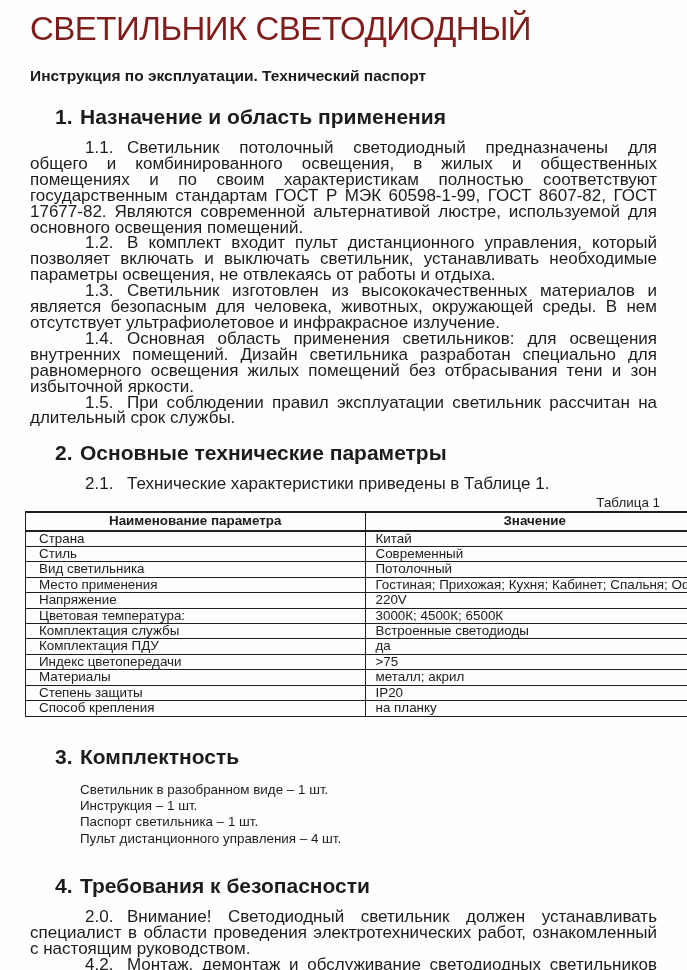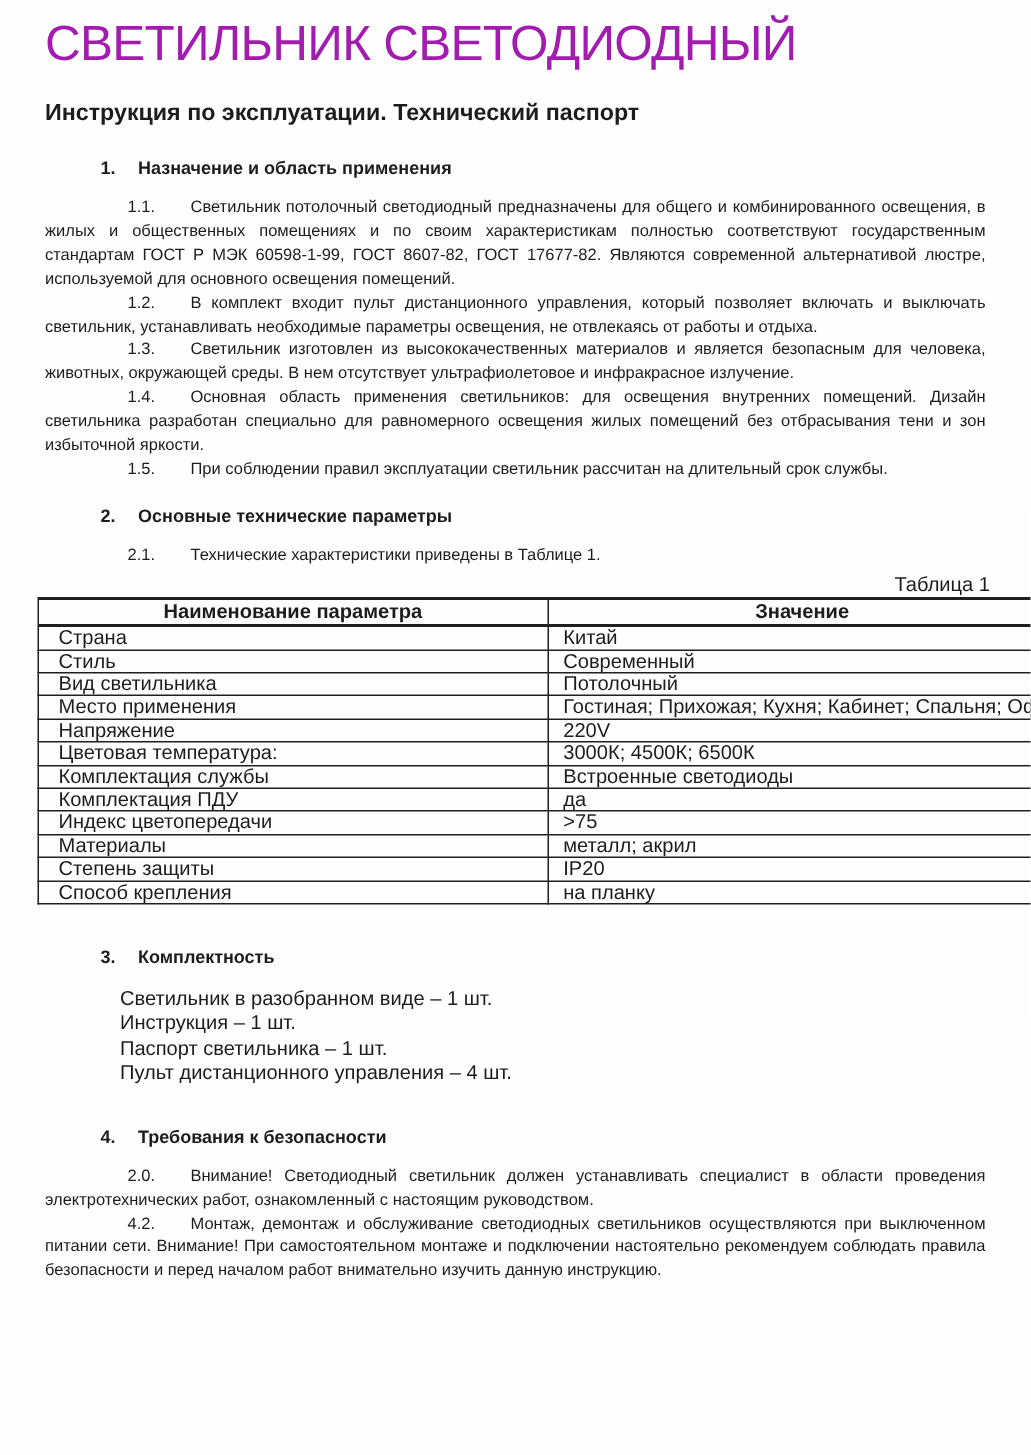--- a/index.html
+++ b/index.html
@@ -14,47 +14,47 @@
   .page {
     width: 687px;
     min-height: 970px;
     padding: 8px 30px 6px 30px;
     background: #fefefe;
   }
   .doc-title {
     font-size: 33px;
     font-weight: 400;
     letter-spacing: -0.5px;
-    color: #a21caf;
+    color: #7f1d1d;
     margin: 2px 0 0 0;
     white-space: nowrap;
   }
   .doc-subtitle {
     font-size: 15.5px;
     font-weight: 700;
     margin-top: 19px;
   }
   .sec-heading {
-    font-size: 12px;
+    font-size: 21px;
     font-weight: 700;
-    margin: 12px;
+    margin: 0;
     padding-left: 25px;
   }
   .sec-heading .sec-num {
     display: inline-block;
     width: 25px;
   }
   .mt-s1 { margin-top: 20px; }
   .mt-s2 { margin-top: 15px; }
   .mt-s3 { margin-top: 28px; }
   .mt-s4 { margin-top: 27px; }
   .para-block { margin-top: 11px; }
   p.para {
     margin: 0;
-    font-size: 11px;
+    font-size: 17px;
     line-height: 15.9px;
     text-align: justify;
     text-indent: 55px;
   }
   p.para .pnum {
     display: inline-block;
     width: 42px;
     text-indent: 0;
   }
   .table-caption {

